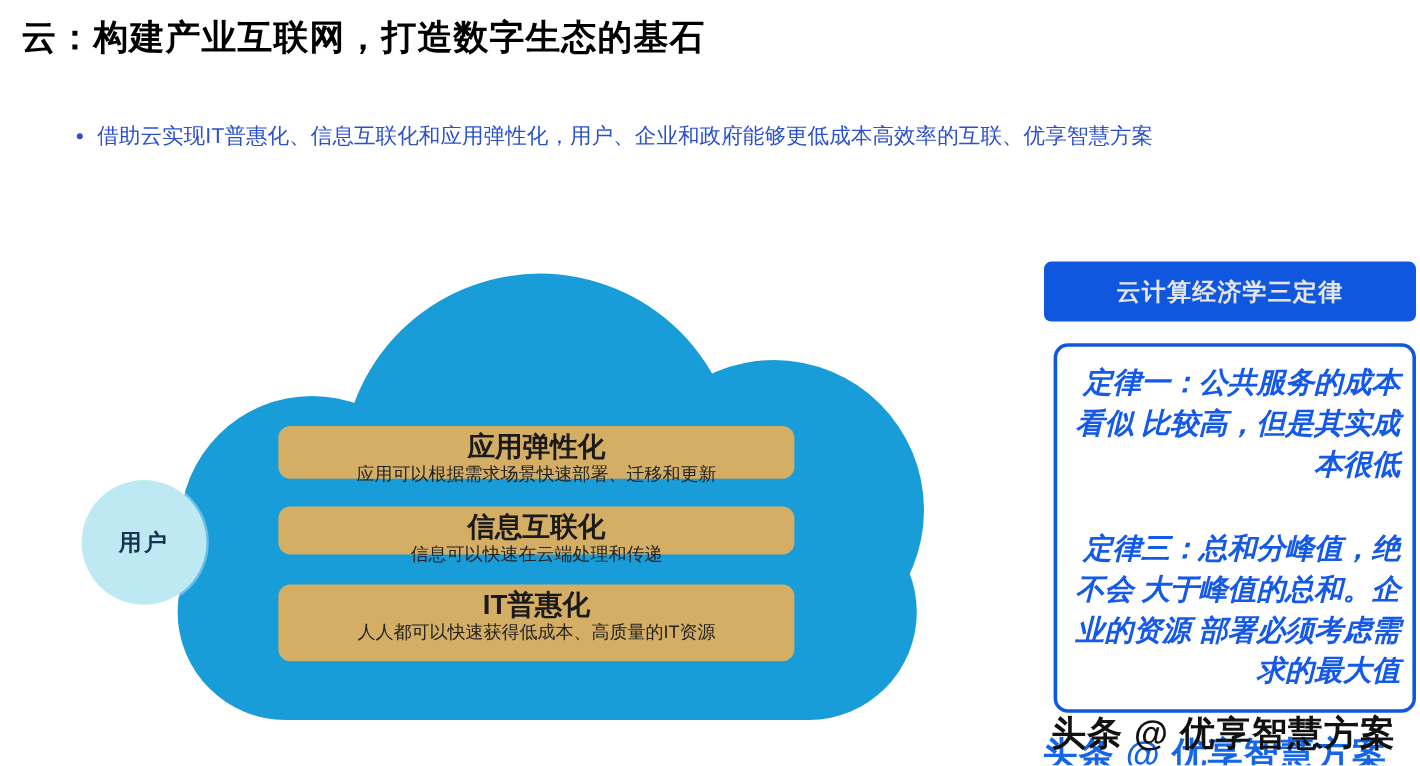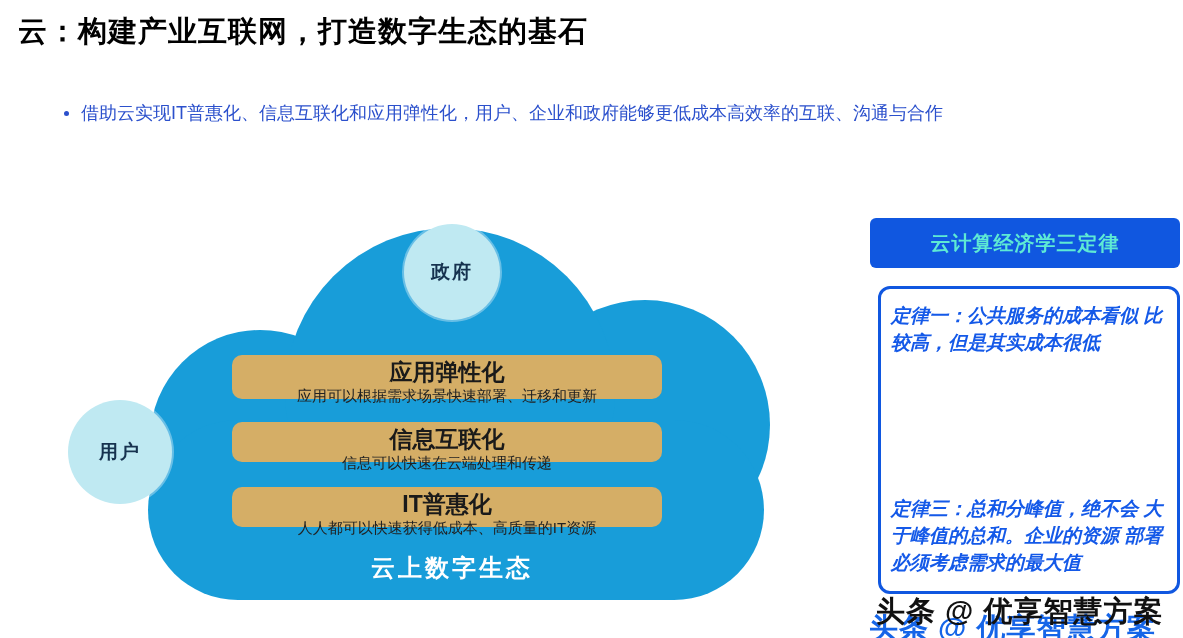--- a/index.html
+++ b/index.html
@@ -113,21 +113,21 @@
     left: 232px;
     width: 430px;
     border-radius: 10px;
     background: #d5ae66;
     text-align: center;
     z-index: 3;
     padding-top: 4px;
   }
   .layer-1 { top: 355px; height: 44px; }
   .layer-2 { top: 422px; height: 40px; }
-  .layer-3 { top: 487px; height: 40px; }
+  .layer-3 { top: 487px; height: 64px; }
   .layer-title {
     font-size: 23px;
     font-weight: bold;
     color: #1a1a1a;
     line-height: 1.2;
   }
   .layer-desc {
     font-size: 15px;
     color: #222222;
     line-height: 1.25;
@@ -138,45 +138,45 @@
     position: absolute;
     left: 870px;
     top: 218px;
     width: 310px;
     height: 50px;
     background: #1057e0;
     border-radius: 6px;
     display: flex;
     align-items: center;
     justify-content: center;
-    color: #5eead4;
+    color: #e5e5e5;
     font-size: 20px;
     font-weight: bold;
     letter-spacing: 1px;
   }
   .panel-box {
     position: absolute;
     left: 878px;
     top: 286px;
     width: 302px;
     height: 308px;
     background: #ffffff;
     border: 3px solid #1057e0;
     border-radius: 12px;
     padding: 14px 10px;
     display: flex;
     flex-direction: column;
     justify-content: space-between;
   }
   .law {
     color: #1459e8;
-    font-size: 19px;
+    font-size: 24px;
     font-weight: bold;
     font-style: italic;
-    text-align: left;
+    text-align: right;
     line-height: 1.42;
   }
 
   
   .watermark {
     position: absolute;
     left: 876px;
     top: 592px;
     width: 310px;
     font-size: 29px;
@@ -191,34 +191,30 @@
 </head>
 <body>
 
 <div class="slide">
 
   <div class="title">云：构建产业互联网，打造数字生态的基石</div>
 
   <div class="bullets">
     <div class="bullet-row">
       <span class="bullet-dot"></span>
-      <span>借助云实现IT普惠化、信息互联化和应用弹性化，用户、企业和政府能够更低成本高效率的互联、沟通与合作</span>
+      <span>借助云实现IT普惠化、信息互联化和应用弹性化，用户、企业和政府能够更低成本高效率的互联、优享智慧方案</span>
     </div>
   </div>
 
   <div class="cloud-part cloud-bump-left"></div>
   <div class="cloud-part cloud-bump-right"></div>
   <div class="cloud-part cloud-bump-main"></div>
   <div class="cloud-part cloud-base"></div>
 
-  <div class="cloud-label">云上数字生态</div>
-
-  <div class="actor-circle actor-gov">
-    <span>政府</span>
-  </div>
+
   <div class="actor-circle actor-user">
     <span>用户</span>
   </div>
 
   <div class="layer-box layer-1">
     <div class="layer-title">应用弹性化</div>
     <div class="layer-desc">应用可以根据需求场景快速部署、迁移和更新</div>
   </div>
   <div class="layer-box layer-2">
     <div class="layer-title">信息互联化</div>

